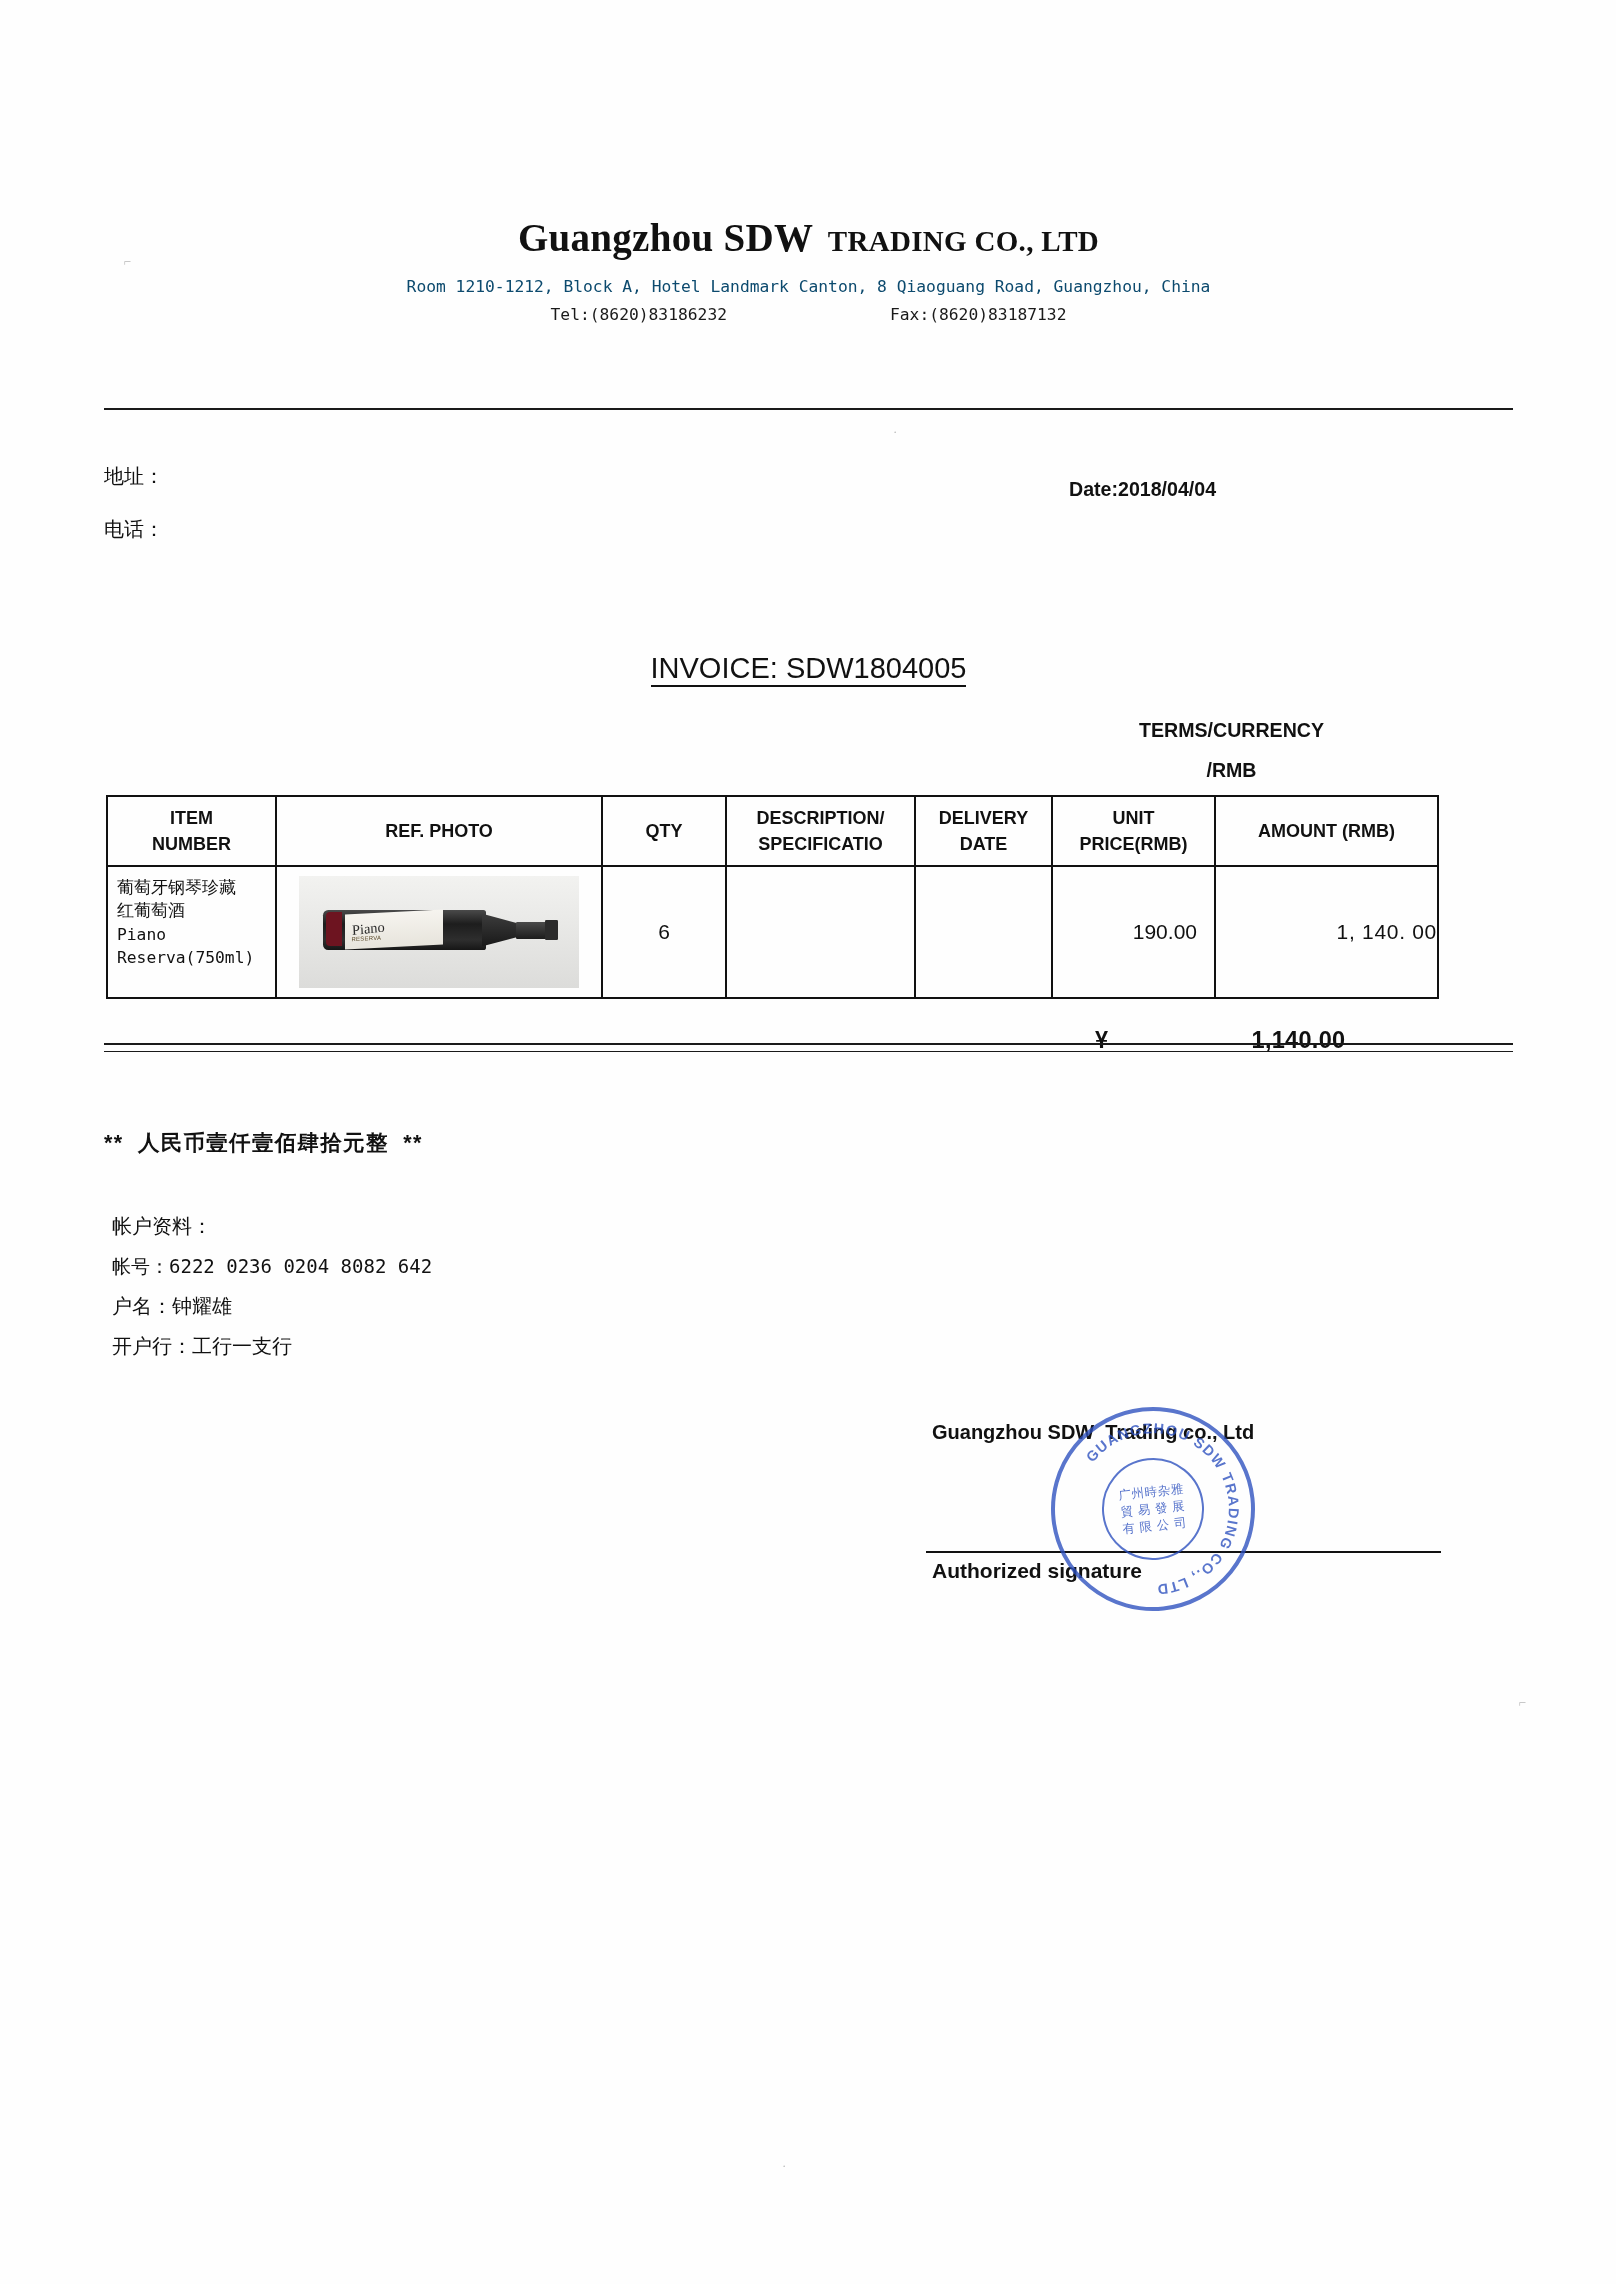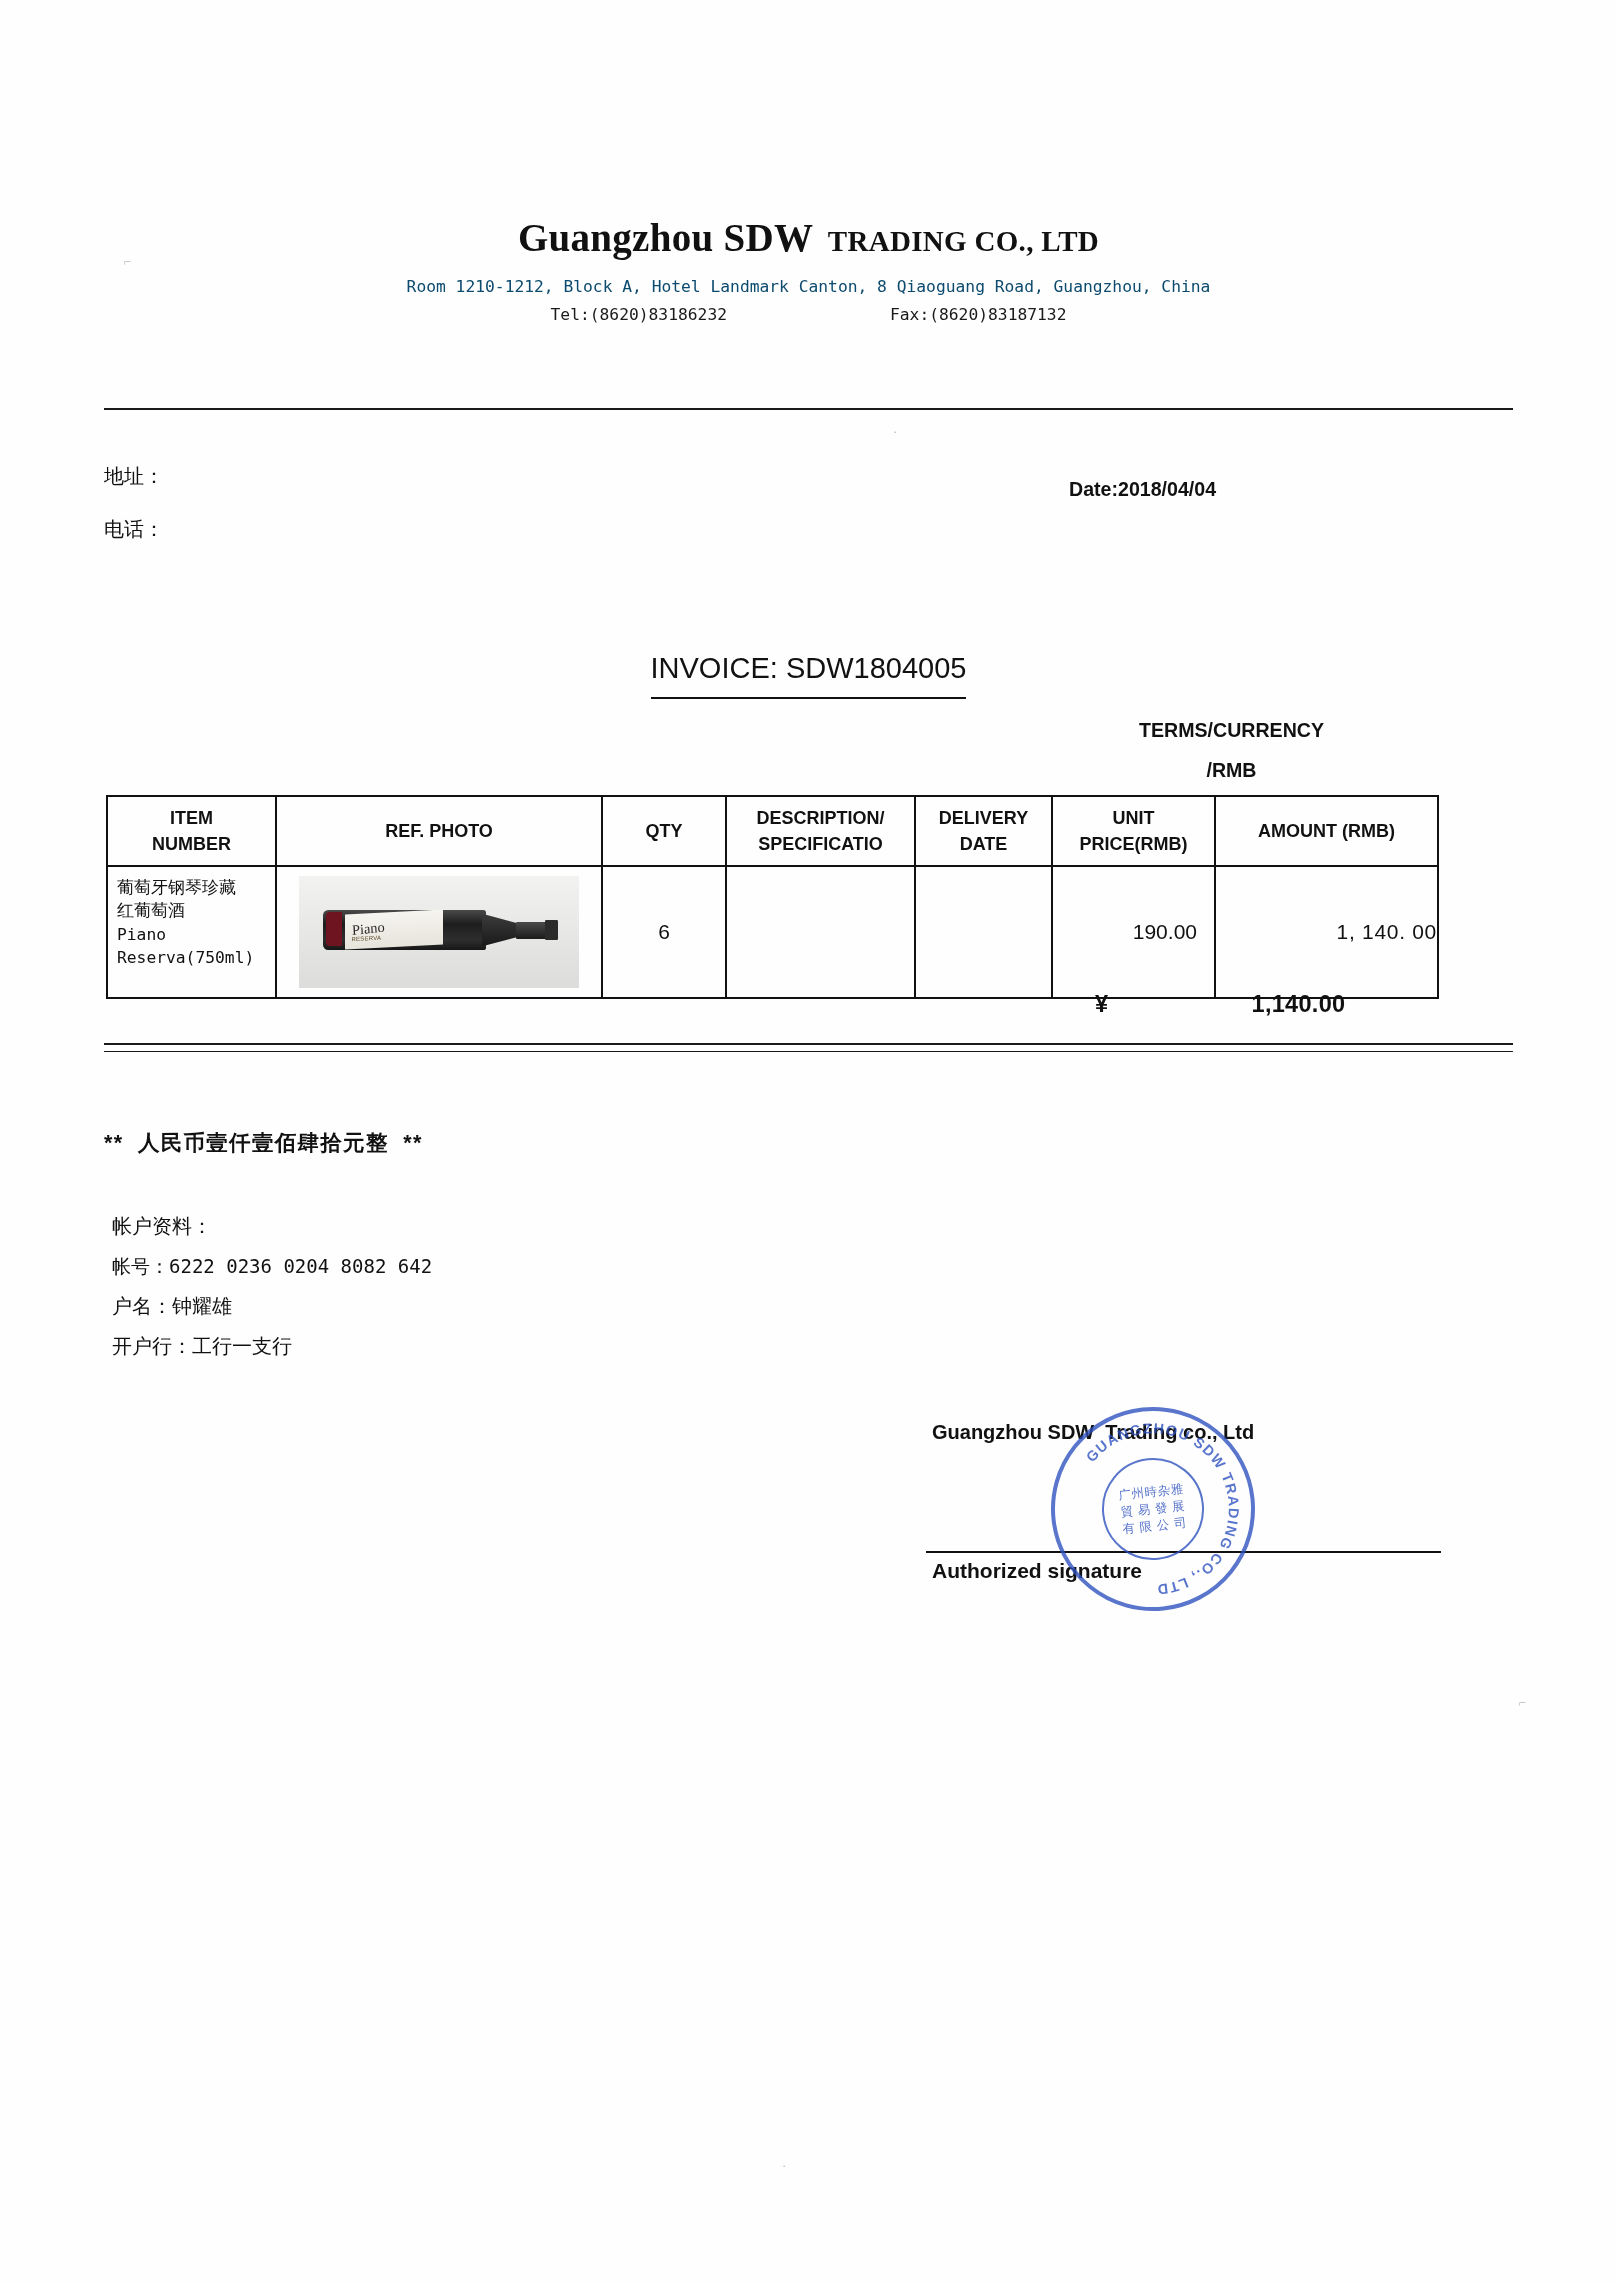--- a/index.html
+++ b/index.html
@@ -96,21 +96,21 @@
   .invoice-no {
     position: absolute;
     left: 0; right: 0;
     top: 652px;
     text-align: center;
     font-size: 29px;
     color: #111;
   }
   .invoice-no span {
     border-bottom: 2px solid #111;
-    padding-bottom: 13px;
+    padding-bottom: 1px;
   }
 
   .terms {
     position: absolute;
     left: 1062px;
     top: 710px;
     font-size: 19.6px;
     font-weight: bold;
     width: 339px;
     text-align: center;
@@ -251,21 +251,21 @@
     position: absolute;
     left: 1043px;
     top: 991px;
     width: 394px;
     display: flex;
     align-items: baseline;
     font-size: 23.5px;
     font-weight: bold;
   }
   .total-row .yen { width: 117px; text-align: center; }
-  .total-row .amt { flex: 1; text-align: center; letter-spacing: 0.3px; }
+  .total-row .amt { flex: 1; text-align: center; letter-spacing: 0.3px; margin-top: 36px; }
 
   .rule2 {
     position: absolute;
     left: 104px; right: 104px;
     top: 1043px;
     border-top: 2.6px solid #1a1a1a;
   }
   .rule2b {
     position: absolute;
     left: 104px; right: 104px;

